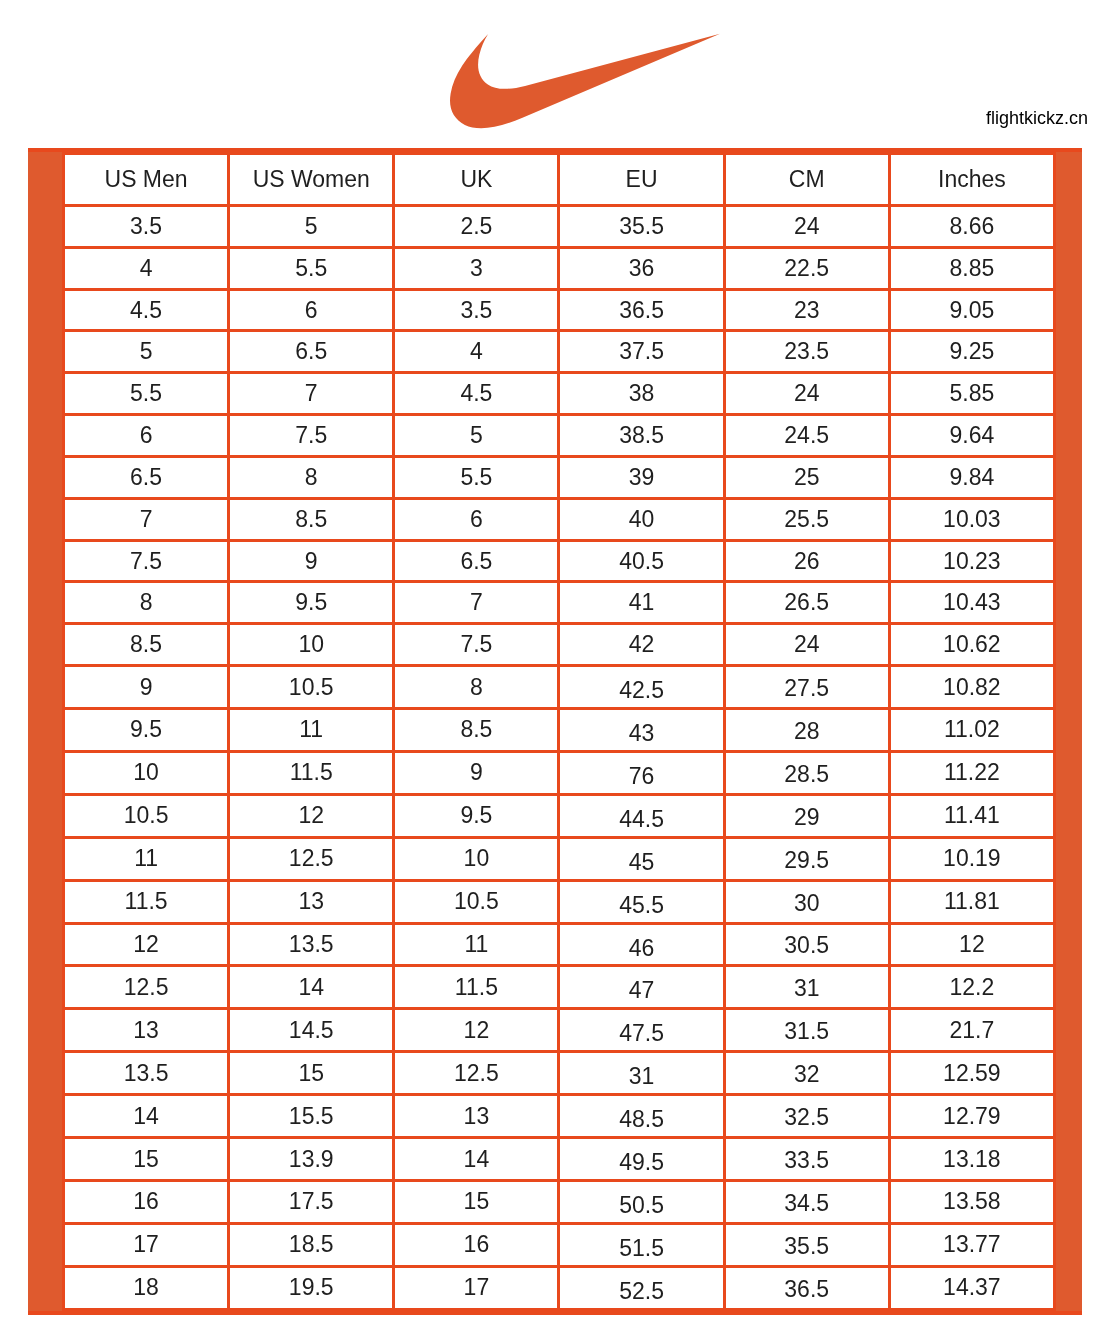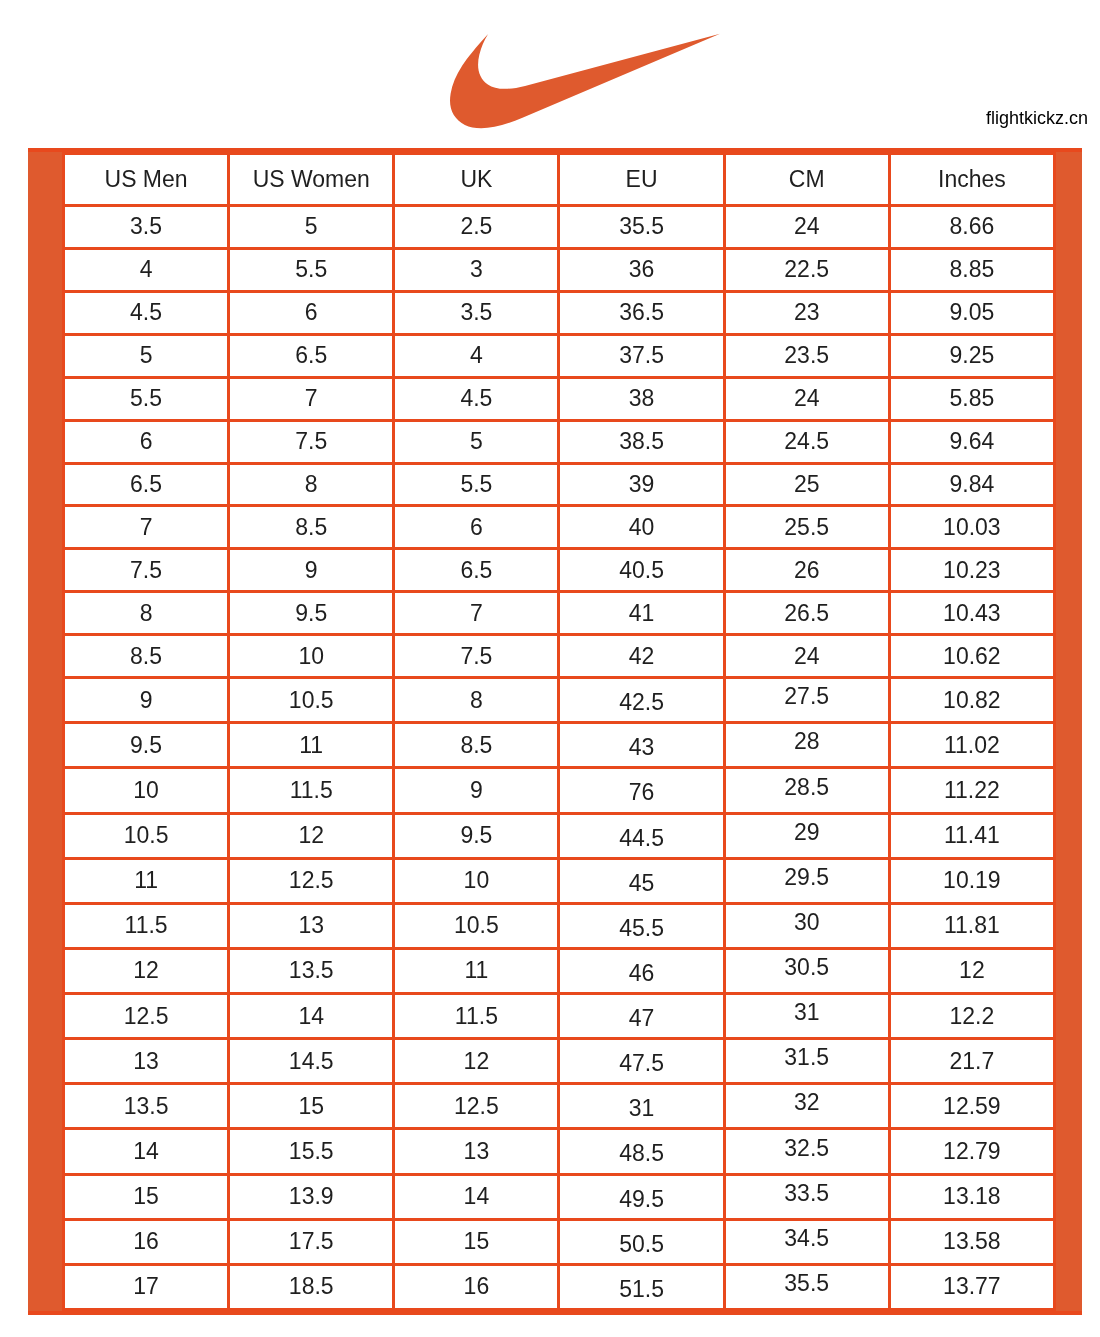--- a/index.html
+++ b/index.html
@@ -65,21 +65,21 @@
     font-size: 23px;
     overflow: hidden;
   }
   .size-table th {
     height: 52px;
     font-weight: normal;
     font-size: 23px;
   }
   .size-table td { height: 39px; }
   .size-table td.up   { vertical-align: top;    padding-top: 10px; }
-  .size-table td.down { vertical-align: bottom; padding-bottom: 11px; }
+  .size-table td.down { vertical-align: bottom; padding-bottom: 5px; }
 </style>
 </head>
 <body>
 
 <div class="page">
 
   <div class="logo">
     <svg viewBox="0 6.6 24 10.1" preserveAspectRatio="xMidYMid meet" xmlns="http://www.w3.org/2000/svg">
       <path d="M24 7.8L6.442 15.276c-1.456.616-2.679.925-3.668.925-1.12 0-1.933-.392-2.437-1.177-.317-.504-.41-1.143-.28-1.918.13-.775.476-1.6 1.036-2.478.467-.71 1.232-1.643 2.297-2.8a6.122 6.122 0 0 0-.784 1.848c-.28 1.195-.028 2.072.756 2.632.373.261.887.392 1.54.392.524 0 1.113-.084 1.769-.252L24 7.8z"></path>
     </svg>
@@ -294,18 +294,26 @@
             <td>13.58</td>
           </tr>
           <tr>
             <td>17</td>
             <td>18.5</td>
             <td>16</td>
             <td class="up">51.5</td>
             <td class="down">35.5</td>
             <td>13.77</td>
           </tr>
+          <tr>
+            <td>18</td>
+            <td>19.5</td>
+            <td>17</td>
+            <td class="up">52.5</td>
+            <td class="down">36.5</td>
+            <td>14.37</td>
+          </tr>
         </tbody>
     </table>
     <div class="accent-bar right"></div>
   </div>
 
 </div>
 
 </body></html>

